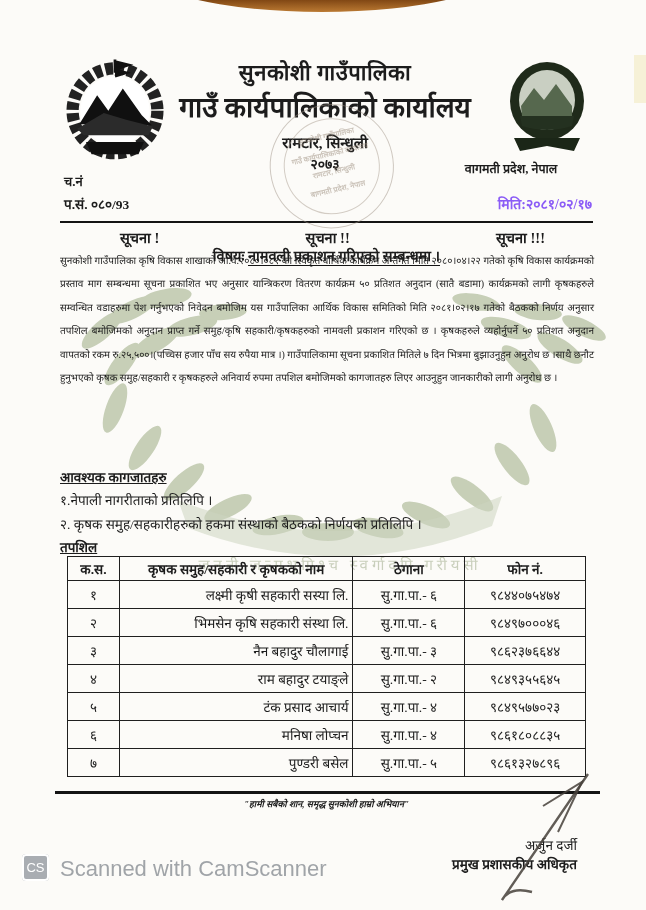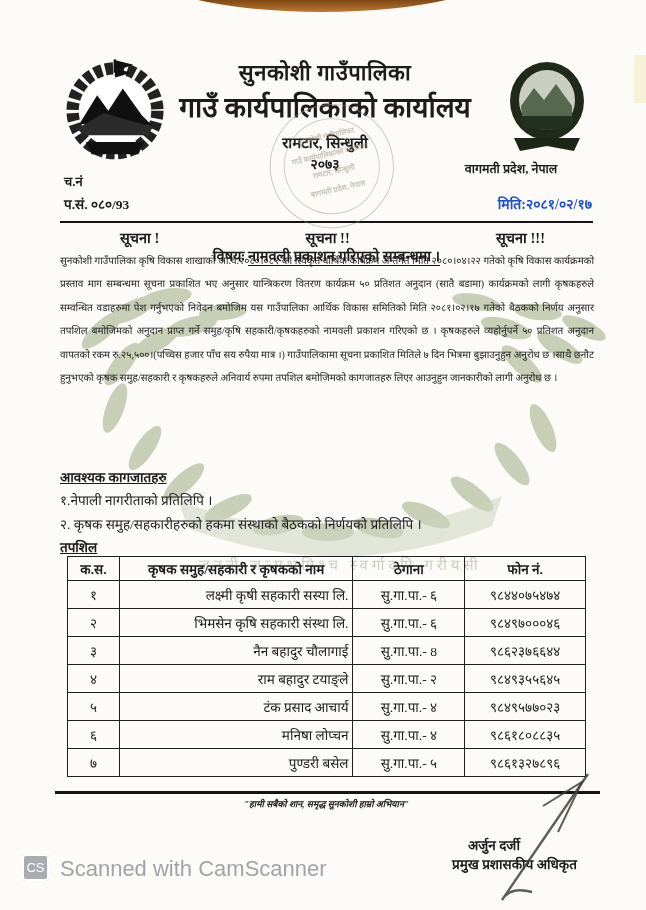--- a/index.html
+++ b/index.html
@@ -20,21 +20,21 @@
   .province{position:absolute;left:430px;top:160px;width:162px;text-align:center;font-size:12.5px;font-weight:bold;z-index:2;}
   
   .stamp{position:absolute;left:270px;top:104px;width:126px;height:126px;z-index:3;opacity:.5;
          transform:rotate(-13deg);pointer-events:none;}
   .stamp .ring{position:absolute;left:0;top:0;width:122px;height:122px;border:1.5px solid #a2968a;border-radius:50%;}
   .stamp .ring2{position:absolute;left:14px;top:14px;width:94px;height:94px;border:1px solid #ab9f92;border-radius:50%;}
   .stamp .ln{position:absolute;width:126px;text-align:center;font-size:7.5px;color:#9b8c7c;font-weight:bold;}
   
   .reflabel{position:absolute;left:64px;top:172px;font-size:13px;font-weight:bold;z-index:2;}
   .dispatch{position:absolute;left:64px;top:195px;font-size:13.5px;font-weight:bold;z-index:2;}
-  .date{position:absolute;left:420px;top:194px;width:172px;text-align:right;font-size:14px;font-weight:bold;color:#1d4ed8;z-index:2;}
+  .date{position:absolute;left:420px;top:194px;width:172px;text-align:right;font-size:14px;font-weight:bold;color:#8b5cf6;z-index:2;}
   .hr1{position:absolute;left:60px;top:221px;width:533px;height:2px;background:#141414;z-index:2;}
   
   .notices{position:absolute;left:60px;top:227px;width:533px;display:flex;z-index:2;
            font-size:14.5px;font-weight:bold;gap:12px;}
   .notices .n1{margin-left:60px;}
   .notices .n2{margin-left:auto;margin-right:auto;}
   .notices .n3{margin-right:48px;}
   
   .subject{position:absolute;left:60px;top:245px;width:533px;text-align:center;font-size:14.5px;font-weight:bold;z-index:2;}
   .subject .u{border-bottom:1.6px solid #141414;padding-bottom:1px;}
@@ -54,21 +54,21 @@
   table.sched td.c1{text-align:right;padding-left:10px;}
   .w0{width:45px}.w1{width:247px}.w2{width:110px}.w3{width:117px}
   
   .hr2{position:absolute;left:55px;top:791px;width:545px;height:2.5px;background:#141414;z-index:2;}
   .quote{position:absolute;left:60px;top:797px;width:533px;text-align:center;font-size:9px;
          font-weight:bold;font-style:italic;z-index:2;}
   .contact{position:absolute;left:40px;top:811px;width:570px;text-align:center;font-size:11.2px;
            font-weight:bold;font-style:italic;font-family:"Liberation Sans",sans-serif;z-index:2;}
   
   .sig-svg{position:absolute;left:440px;top:768px;width:206px;height:142px;z-index:4;}
-  .sig-name{position:absolute;left:468px;top:836px;width:166px;font-size:13.5px;font-weight:bold;z-index:3;}
+  .sig-name{position:absolute;left:468px;top:836px;width:166px;text-align:center;font-size:13.5px;font-weight:normal;z-index:3;}
   .sig-title{position:absolute;left:452px;top:855px;width:210px;text-align:left;font-size:13.5px;font-weight:bold;z-index:3;}
   
   .cs-badge{position:absolute;left:22px;top:854px;width:27px;height:27px;background:#a9adb2;border-radius:4px;
             box-shadow:inset 0 0 0 2px #fff;display:flex;align-items:center;justify-content:center;
             font-family:"Liberation Sans",sans-serif;font-weight:normal;font-size:13px;color:#fff;z-index:5;}
   .cs-text{position:absolute;left:60px;top:856px;font-family:"Liberation Sans",sans-serif;font-size:22px;
            color:#a0a4a8;z-index:5;}
   
   .wm{position:absolute;left:60px;top:268px;width:560px;height:330px;z-index:0;opacity:.5;}
 </style>
@@ -186,21 +186,21 @@
         </tr>
         <tr>
           <td class="c0">२</td>
           <td class="c1">भिमसेन कृषि सहकारी संस्था लि.</td>
           <td class="c2">सु.गा.पा.- ६</td>
           <td class="c3">९८४९७०००४६</td>
         </tr>
         <tr>
           <td class="c0">३</td>
           <td class="c1">नैन बहादुर चौलागाई</td>
-          <td class="c2">सु.गा.पा.- 8</td>
+          <td class="c2">सु.गा.पा.- ३</td>
           <td class="c3">९८६२३७६६४४</td>
         </tr>
         <tr>
           <td class="c0">४</td>
           <td class="c1">राम बहादुर टयाङ्ले</td>
           <td class="c2">सु.गा.पा.- २</td>
           <td class="c3">९८४९३५५६४५</td>
         </tr>
         <tr>
           <td class="c0">५</td>

